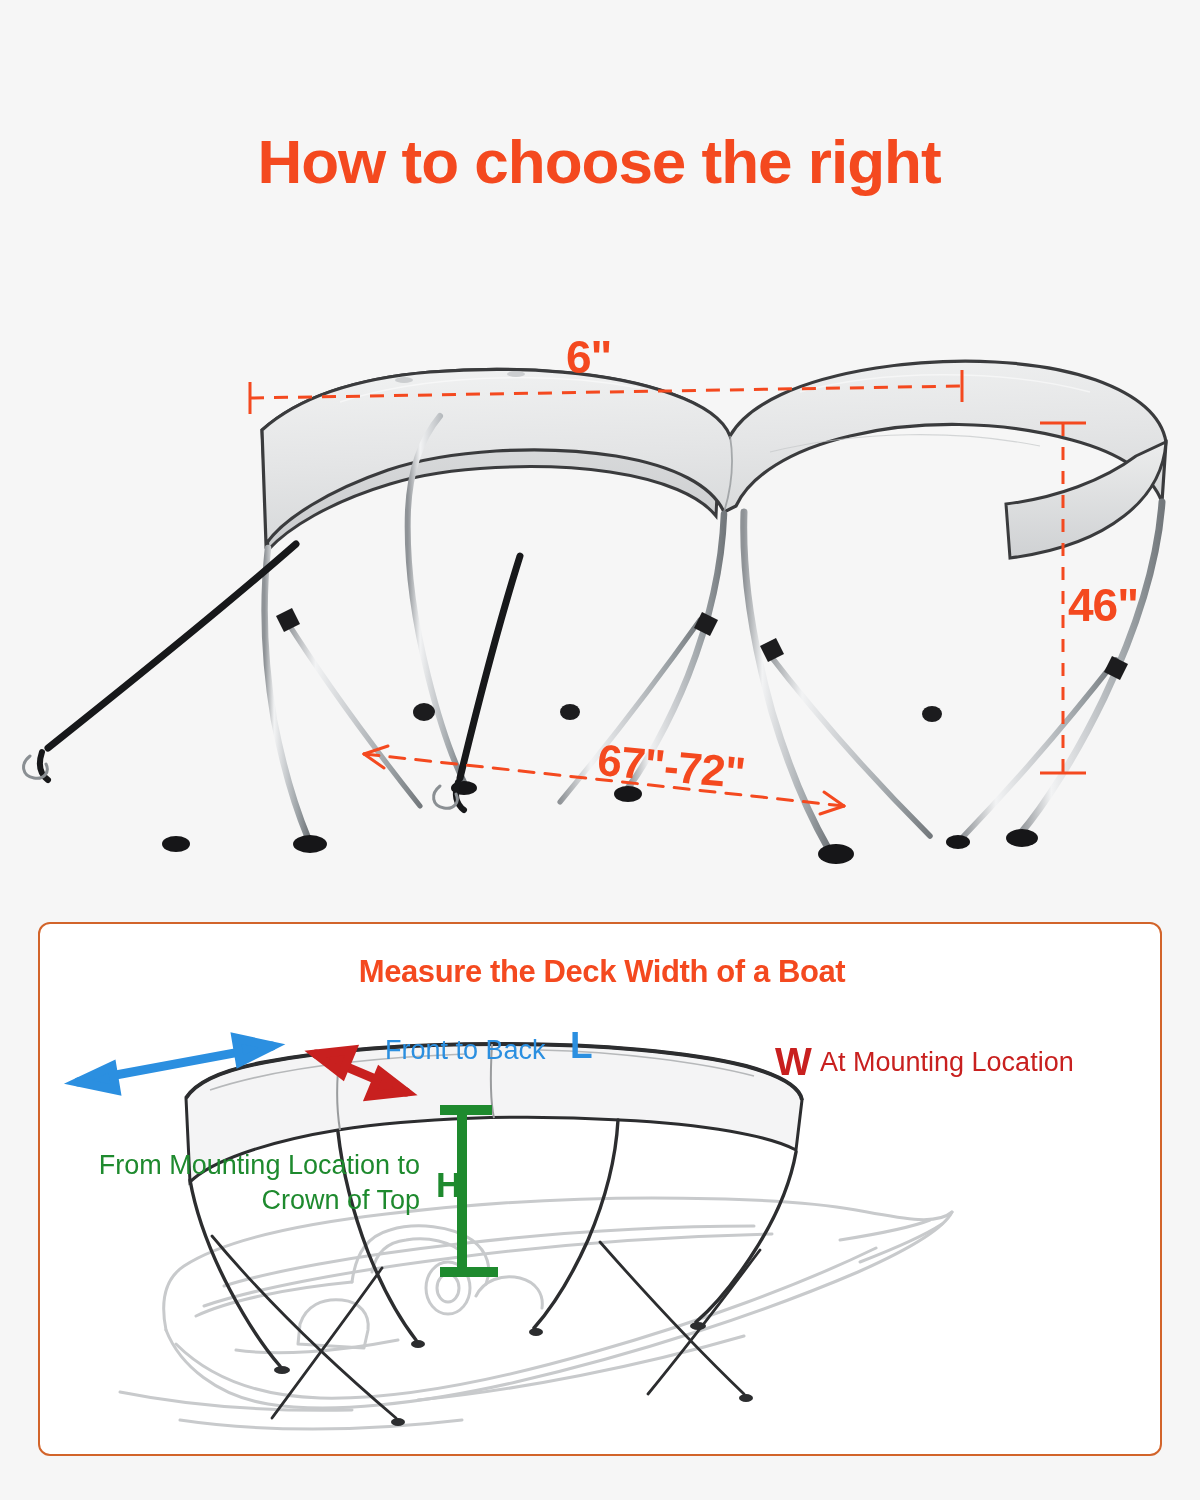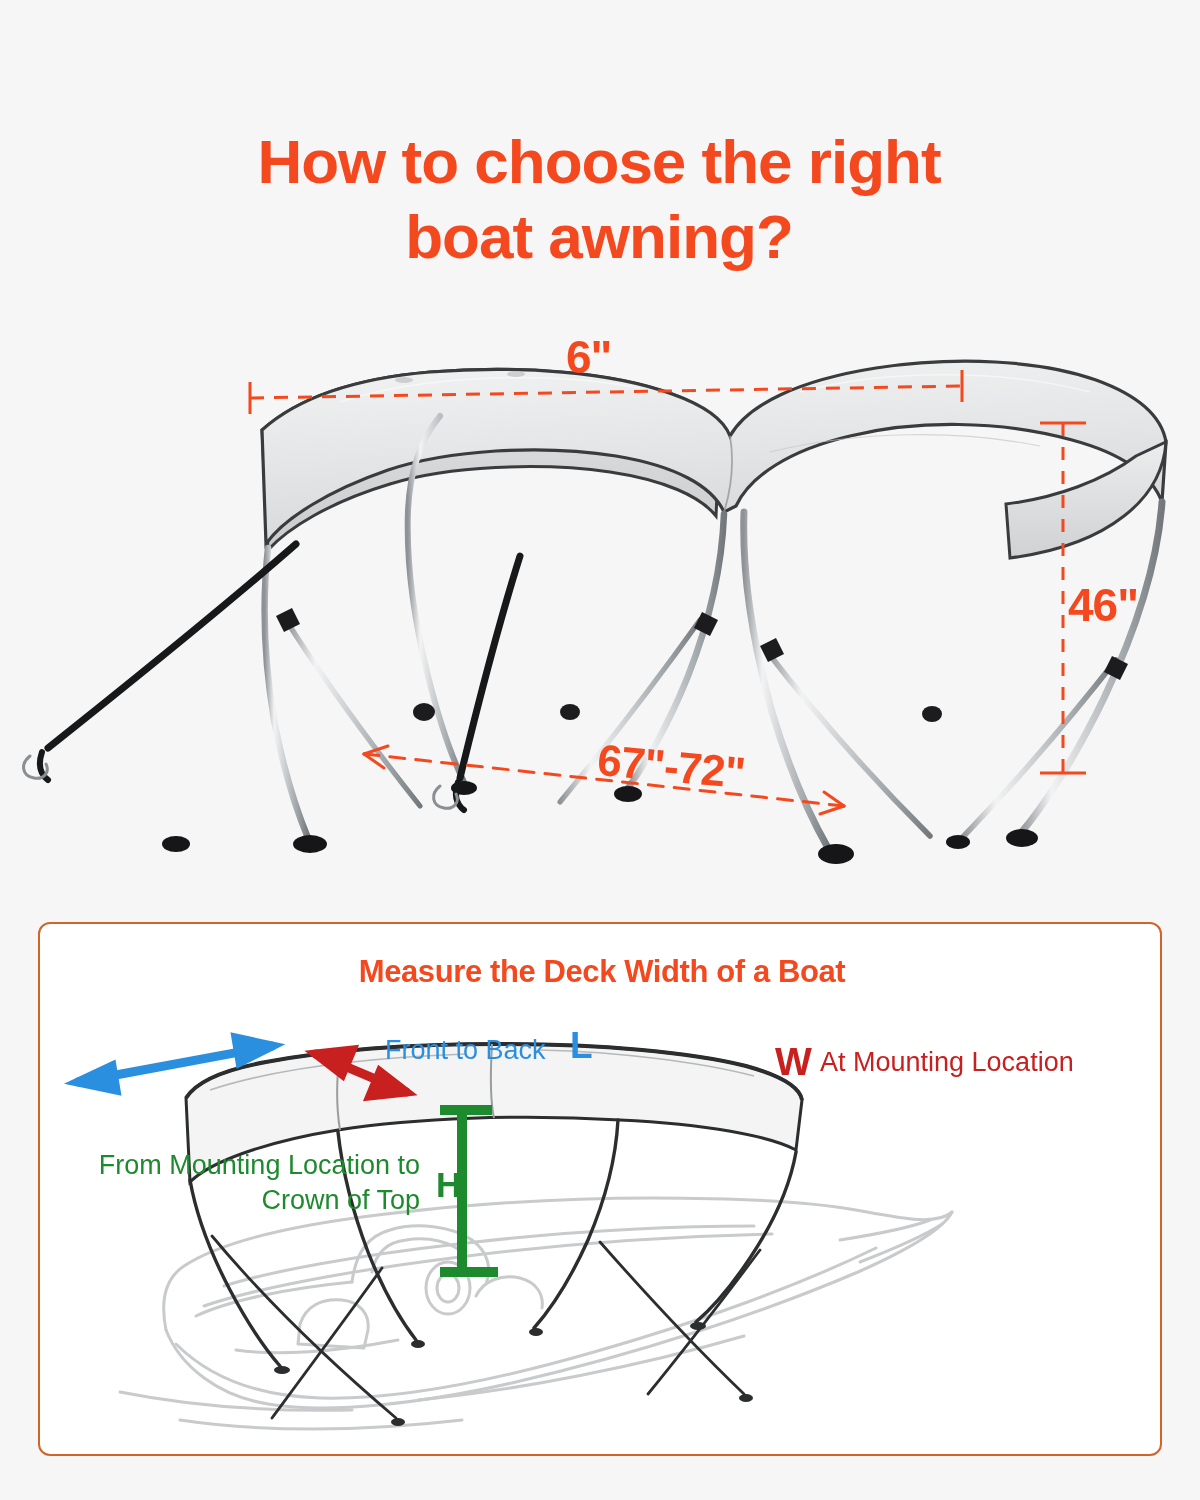--- a/index.html
+++ b/index.html
@@ -112,21 +112,20 @@
 
   #deck-art { position: absolute; left: 0; top: 1000px; width: 1200px; height: 460px; }
 </style>
 </head>
 <body>
 
 <div id="page">
 
   <h1 id="title">
     <span>How to choose the right</span>
-    <span class="l2">boat awning?</span>
   </h1>
 
   <div id="hero">
     <svg width="1200" height="600" viewBox="0 0 1200 600" xmlns="http://www.w3.org/2000/svg">
       <defs>
         <linearGradient id="canopyTop" x1="0" y1="0" x2="0.25" y2="1">
           <stop offset="0%" stop-color="#f2f3f3"></stop>
           <stop offset="55%" stop-color="#e4e5e6"></stop>
           <stop offset="100%" stop-color="#d6d8d9"></stop>
         </linearGradient>

